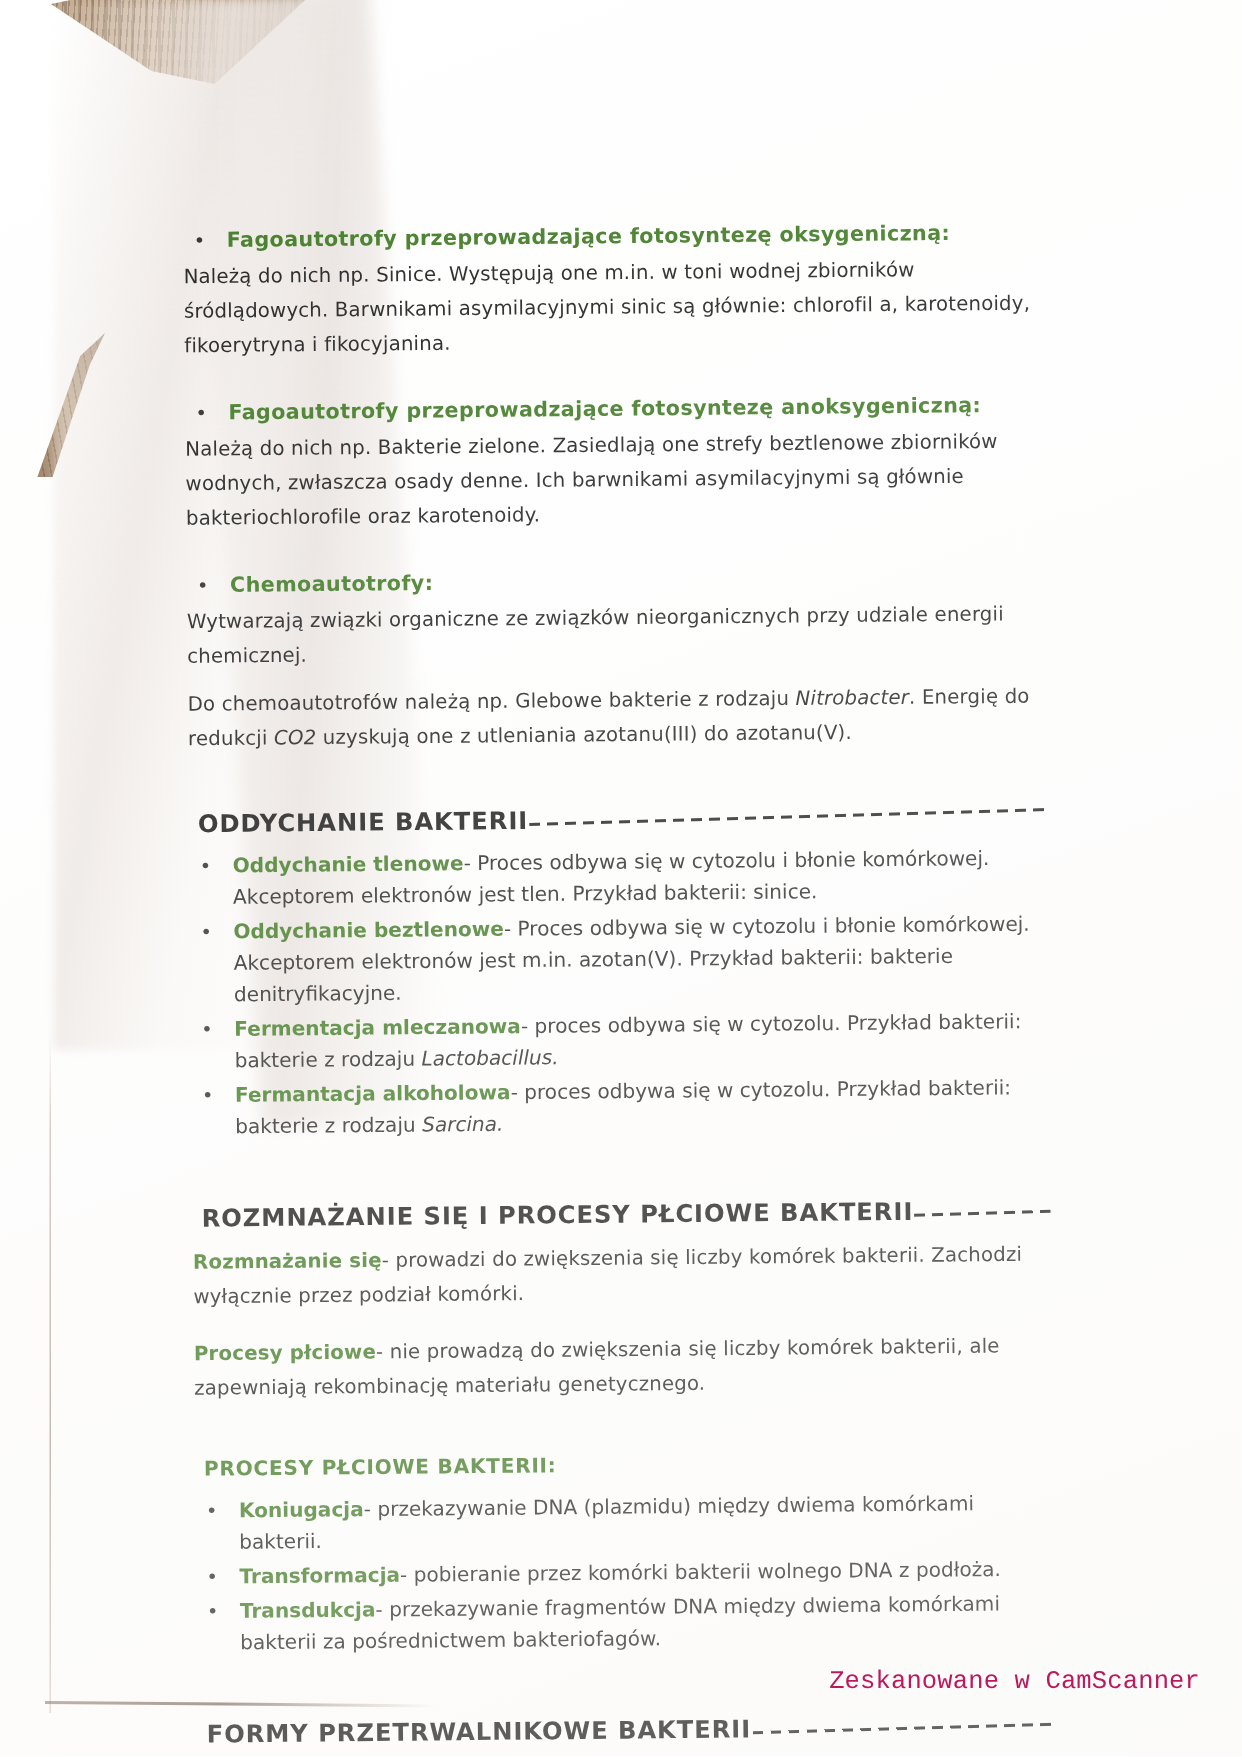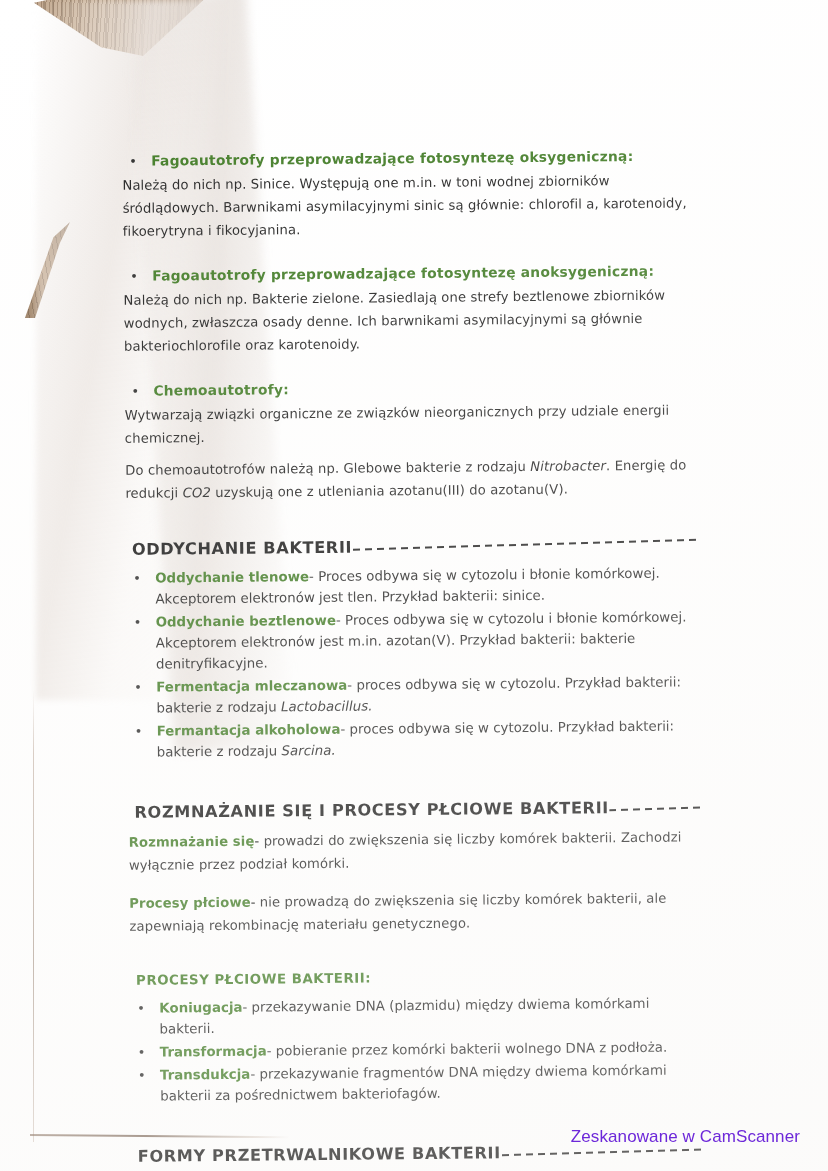--- a/index.html
+++ b/index.html
@@ -214,24 +214,24 @@
 
   .gap-sm { height: 14px; }
   .gap-md { height: 26px; }
   .gap-lg { height: 38px; }
 
   
 
   .footer {
     position: absolute;
     right: 28px;
-    bottom: 24px;
-    font-family: Liberation Sans, sans-serif;
+    bottom: 40px;
+    font-family: Liberation Mono, monospace;
     font-size: 17px;
-    color: #6d28d9;
+    color: #be185d;
     letter-spacing: .1px;
   }
 
   .scan-tint {
     position: absolute;
     inset: 0;
     background: linear-gradient(160deg,
       rgba(252,251,249,0) 0%,
       rgba(248,246,243,.25) 55%,
       rgba(245,243,240,.35) 100%);

